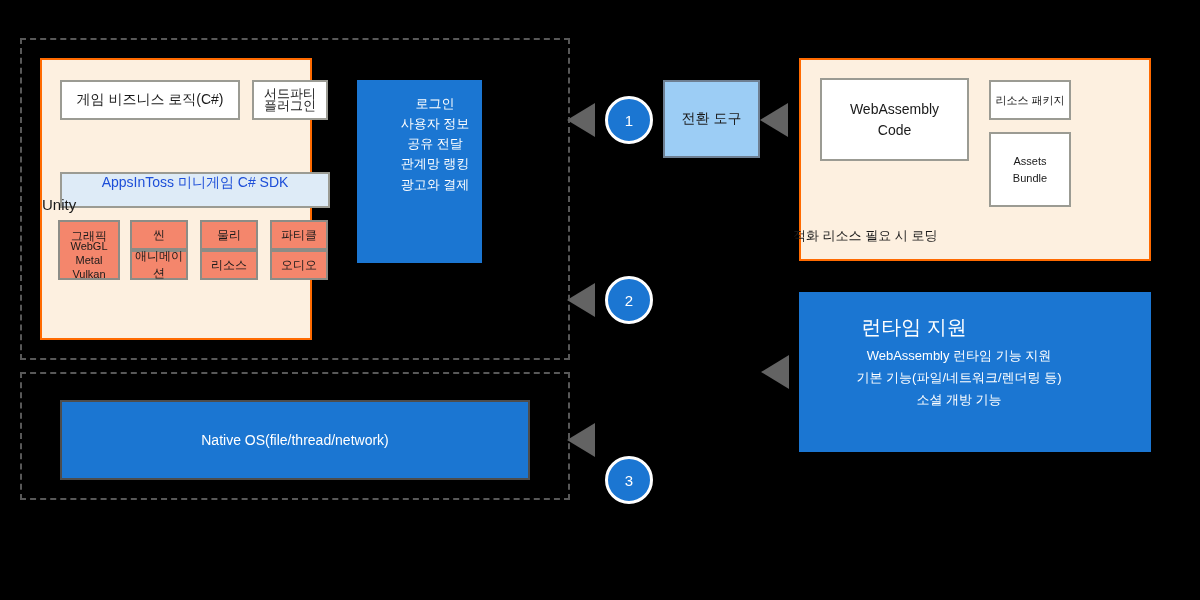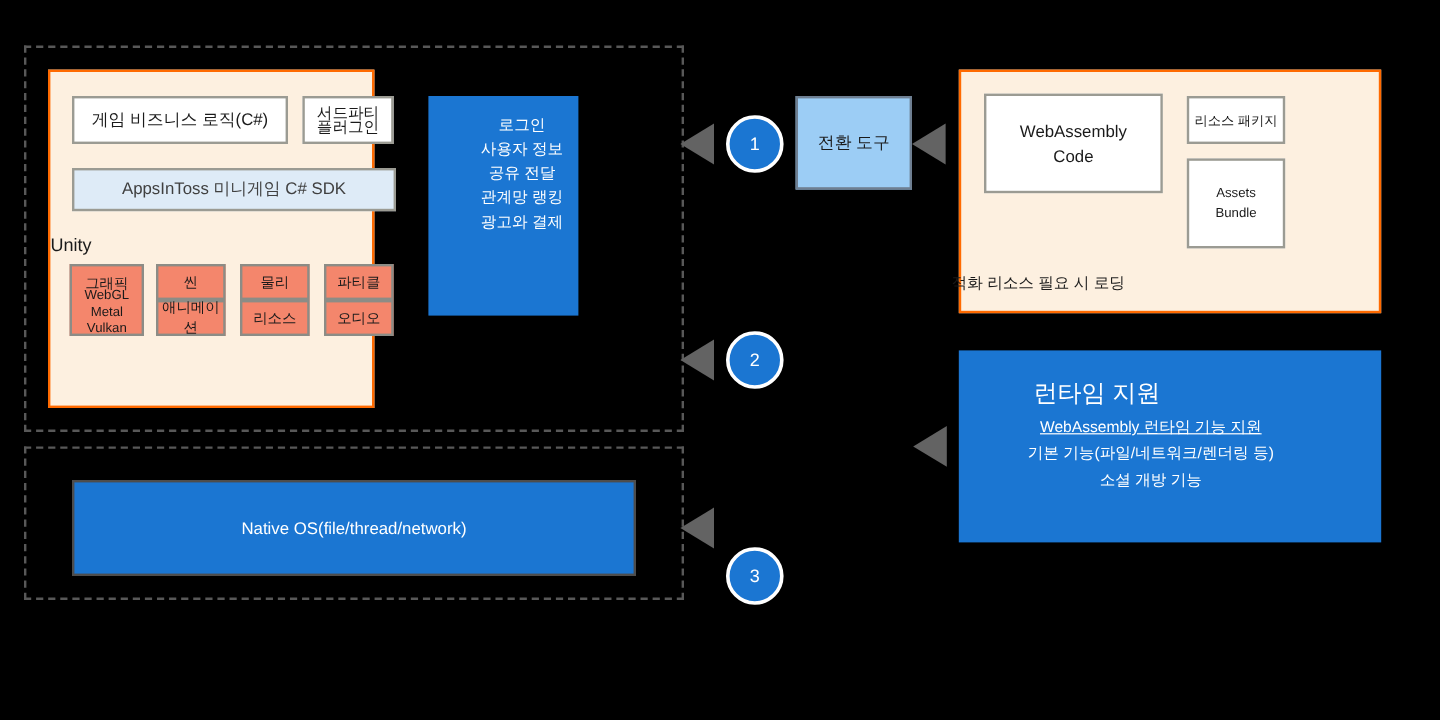--- a/index.html
+++ b/index.html
@@ -38,24 +38,25 @@
     justify-content: center;
     text-align: center;
     color: #1A1A1A;
   }
 
   
   .sdk-box {
     background: #DEEBF7;
     border: 2px solid #9B9B93;
     display: flex;
-    align-items: center;
-    justify-content: center;
-    text-align: center;
-    color: #404040;
+    align-items: flex-start;
+    justify-content: center;
+    text-align: center;
+    color: #1d4ed8;
+    margin-top: 32px;
   }
 
   
   .salmon-box {
     background: #F4866C;
     border: 2px solid #8C8C86;
     display: flex;
     align-items: center;
     justify-content: center;
     text-align: center;
@@ -255,21 +256,21 @@
   <div class="abs clip-note" style="left:793px; top:227px;">
     <span>적화 리소스 필요 시 로딩</span>
   </div>
 
   <div class="abs blue-box noborder" style="left:799px; top:292px; width:352px; height:160px;"></div>
 
   <div class="abs rt-title" style="left:799px; top:314px; width:230px;">
     <span>런타임 지원</span>
   </div>
 
-  <div class="abs rt-line" style="left:789px; top:347px; width:340px;text-decoration:underline;">
+  <div class="abs rt-line" style="left:789px; top:347px; width:340px;">
     <span>WebAssembly 런타임 기능 지원</span>
   </div>
   <div class="abs rt-line" style="left:789px; top:391px; width:340px;">
     <span>소셜 개방 기능</span>
   </div>
   <div class="abs rt-line" style="left:789px; top:369px; width:340px;">
     <span>기본 기능(파일/네트워크/렌더링 등)</span>
   </div>
 
   <div class="abs arrow-left" style="left:761px; top:355px;"></div>

